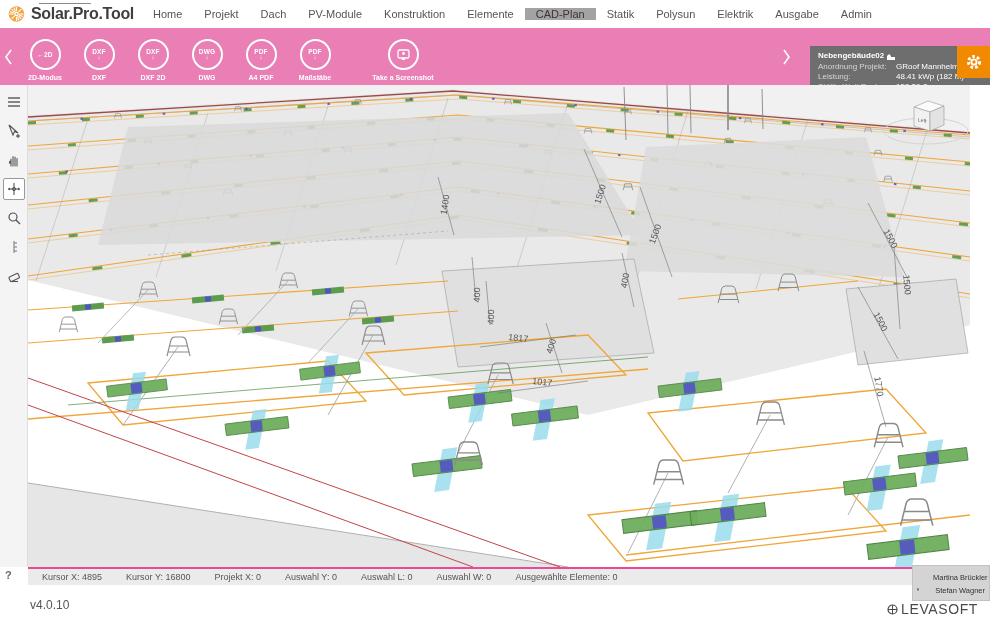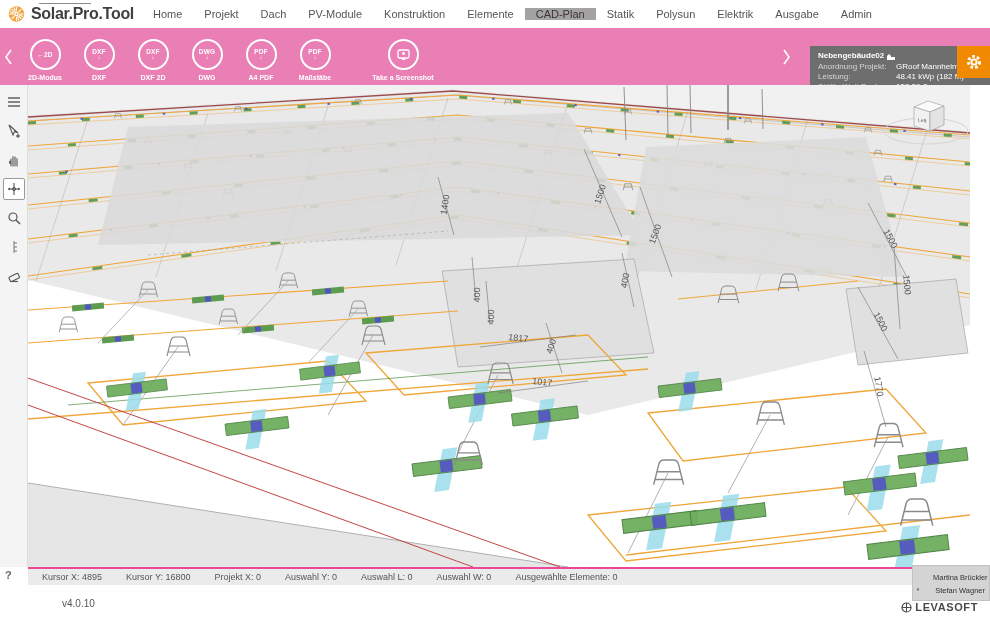--- a/index.html
+++ b/index.html
@@ -46,27 +46,27 @@
   
   .viewport{position:absolute;left:28px;top:85px;width:962px;height:482px;background:#fff;overflow:hidden;}
   svg text{font-family:"Liberation Sans",sans-serif;}
   .dim{font-size:9px;fill:#555;}
   
   .statusbar{position:absolute;left:28px;top:567px;width:942px;height:18px;background:#ebebeb;
              border-top:2px solid #ec4899;box-sizing:border-box;display:flex;align-items:center;
              gap:24px;padding-left:14px;font-size:9px;color:#555;}
   .sb-item{white-space:nowrap;}
   
-  .version{position:absolute;left:30px;top:598px;font-size:10px;color:#555;margin-left:32px;}
+  .version{position:absolute;left:30px;top:598px;font-size:12px;color:#555;}
   .users-panel{position:absolute;right:0;top:565px;width:78px;background:#d4d4d4;border:1px solid #c2c2c2;
                padding:3px 4px;box-sizing:border-box;}
   .user-row{display:flex;align-items:flex-end;gap:16px;margin:2px 0;}
   .user-name{font-size:7.5px;color:#333;white-space:nowrap;}
   .levasoft{position:absolute;right:12px;top:601px;display:flex;align-items:center;gap:3px;}
-  .levasoft-text{font-size:11px;font-weight:bold;color:#4a4a4a;letter-spacing:.6px;}
+  .levasoft-text{font-size:14px;font-weight:normal;color:#4a4a4a;letter-spacing:.6px;}
 </style>
 </head>
 <body>
 
 <div class="menubar">
   <div class="brand">
     <svg width="24" height="24" viewBox="0 0 24 24">
       <circle cx="12" cy="12" r="11" fill="#f0a643"></circle>
       <g stroke="#fff" stroke-width="1.5">
         <line x1="12" y1="2" x2="12" y2="8"></line>

